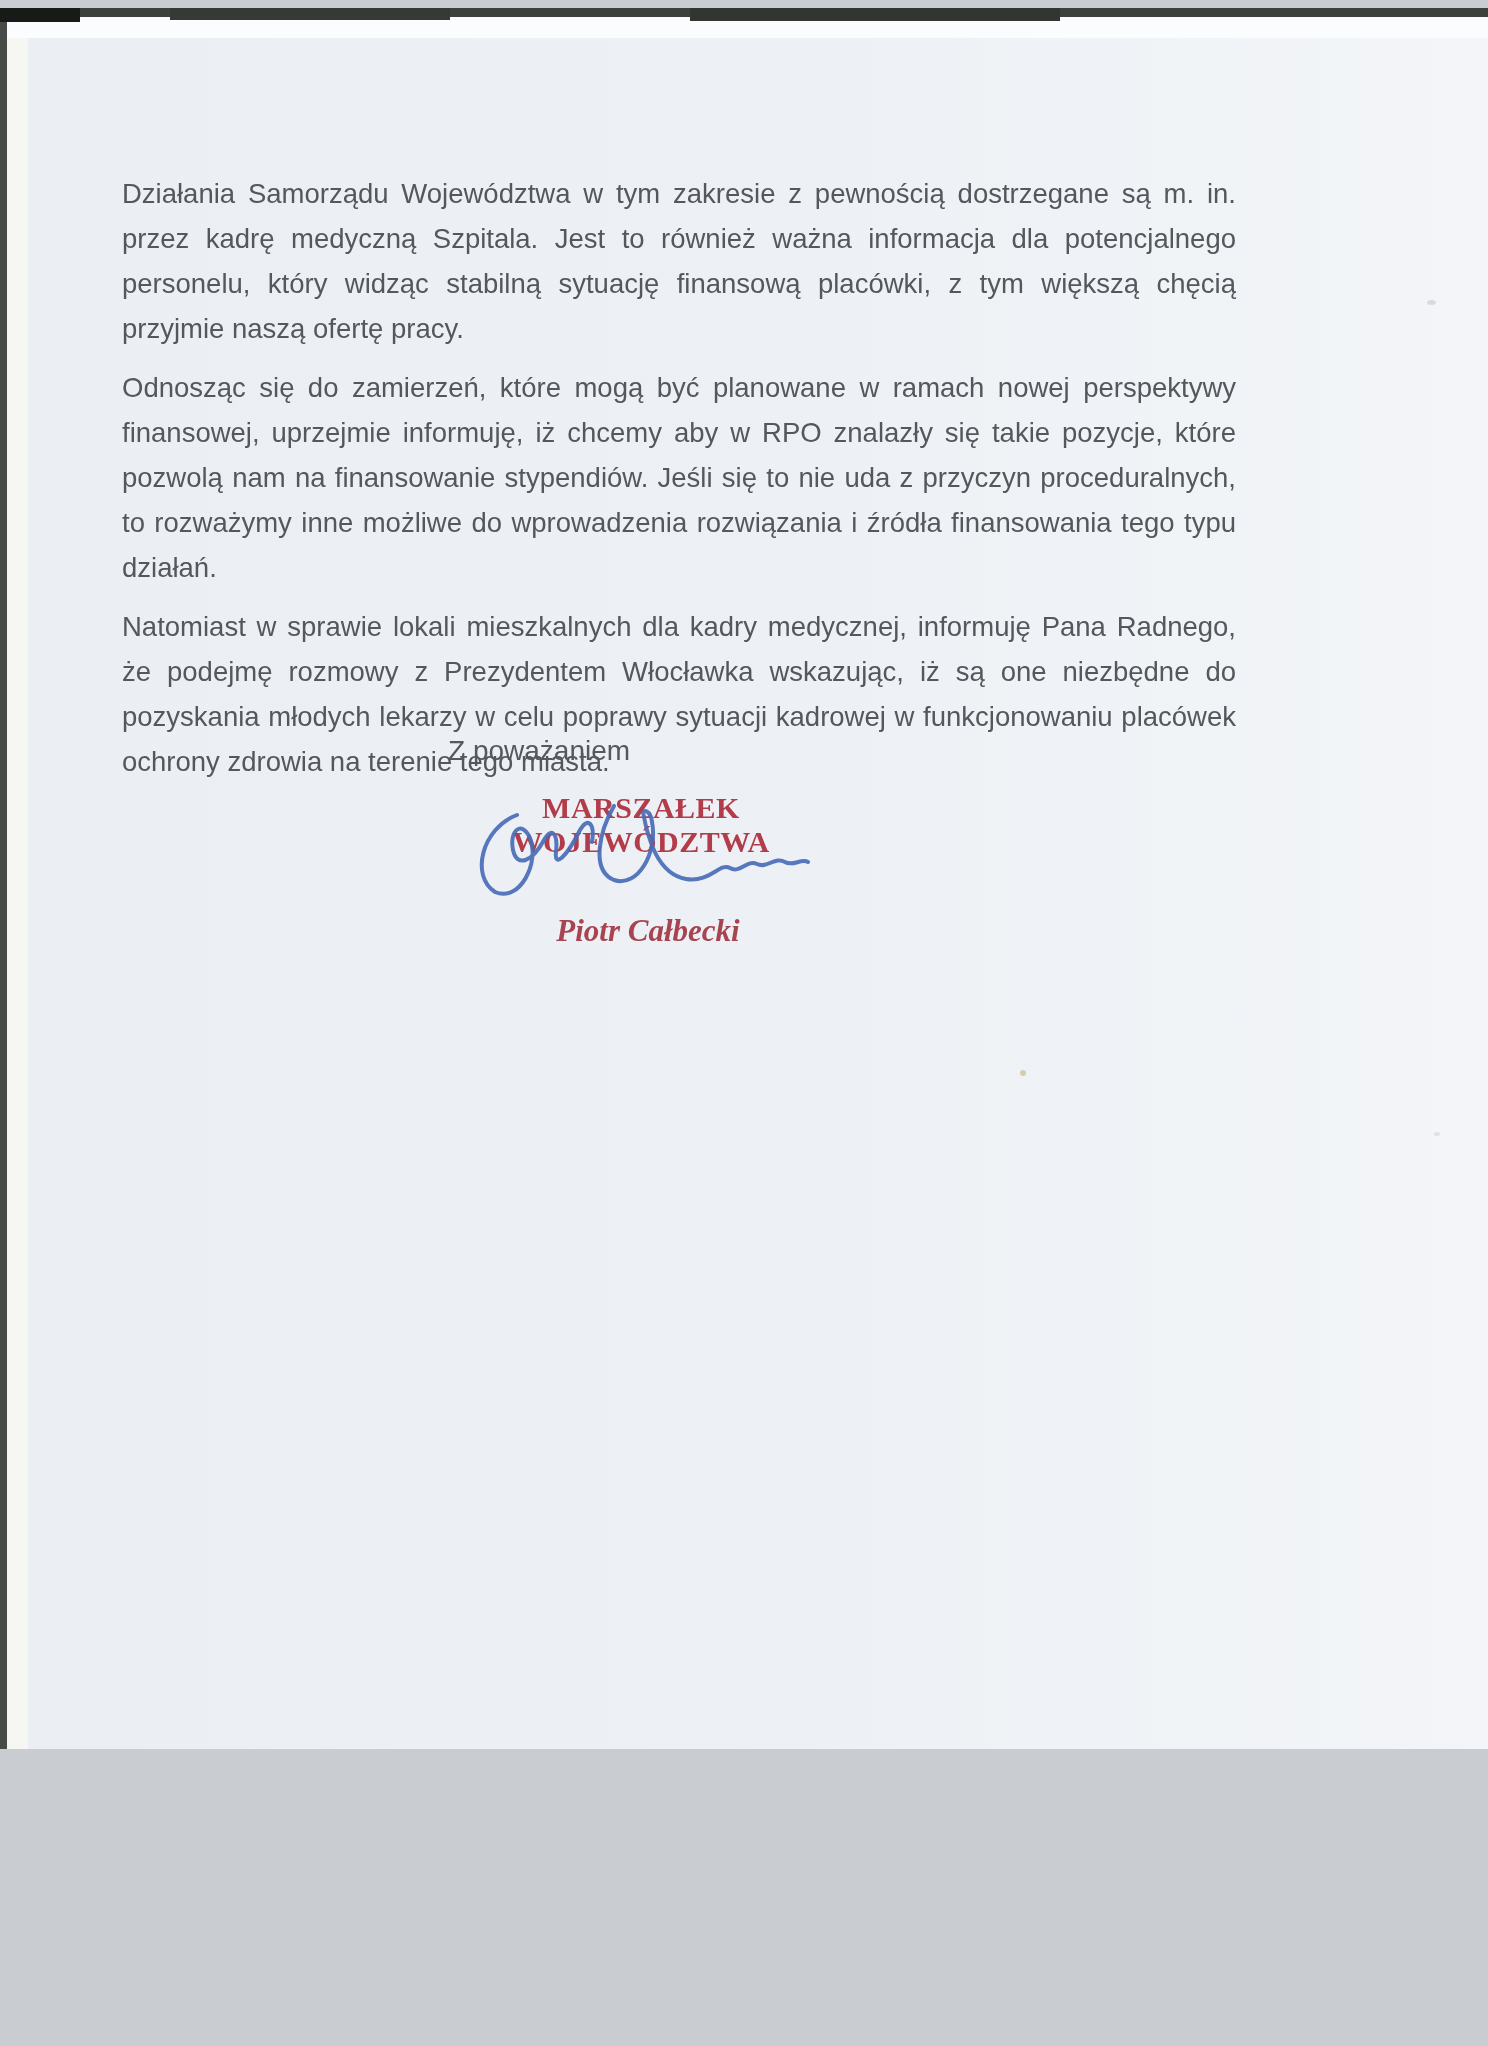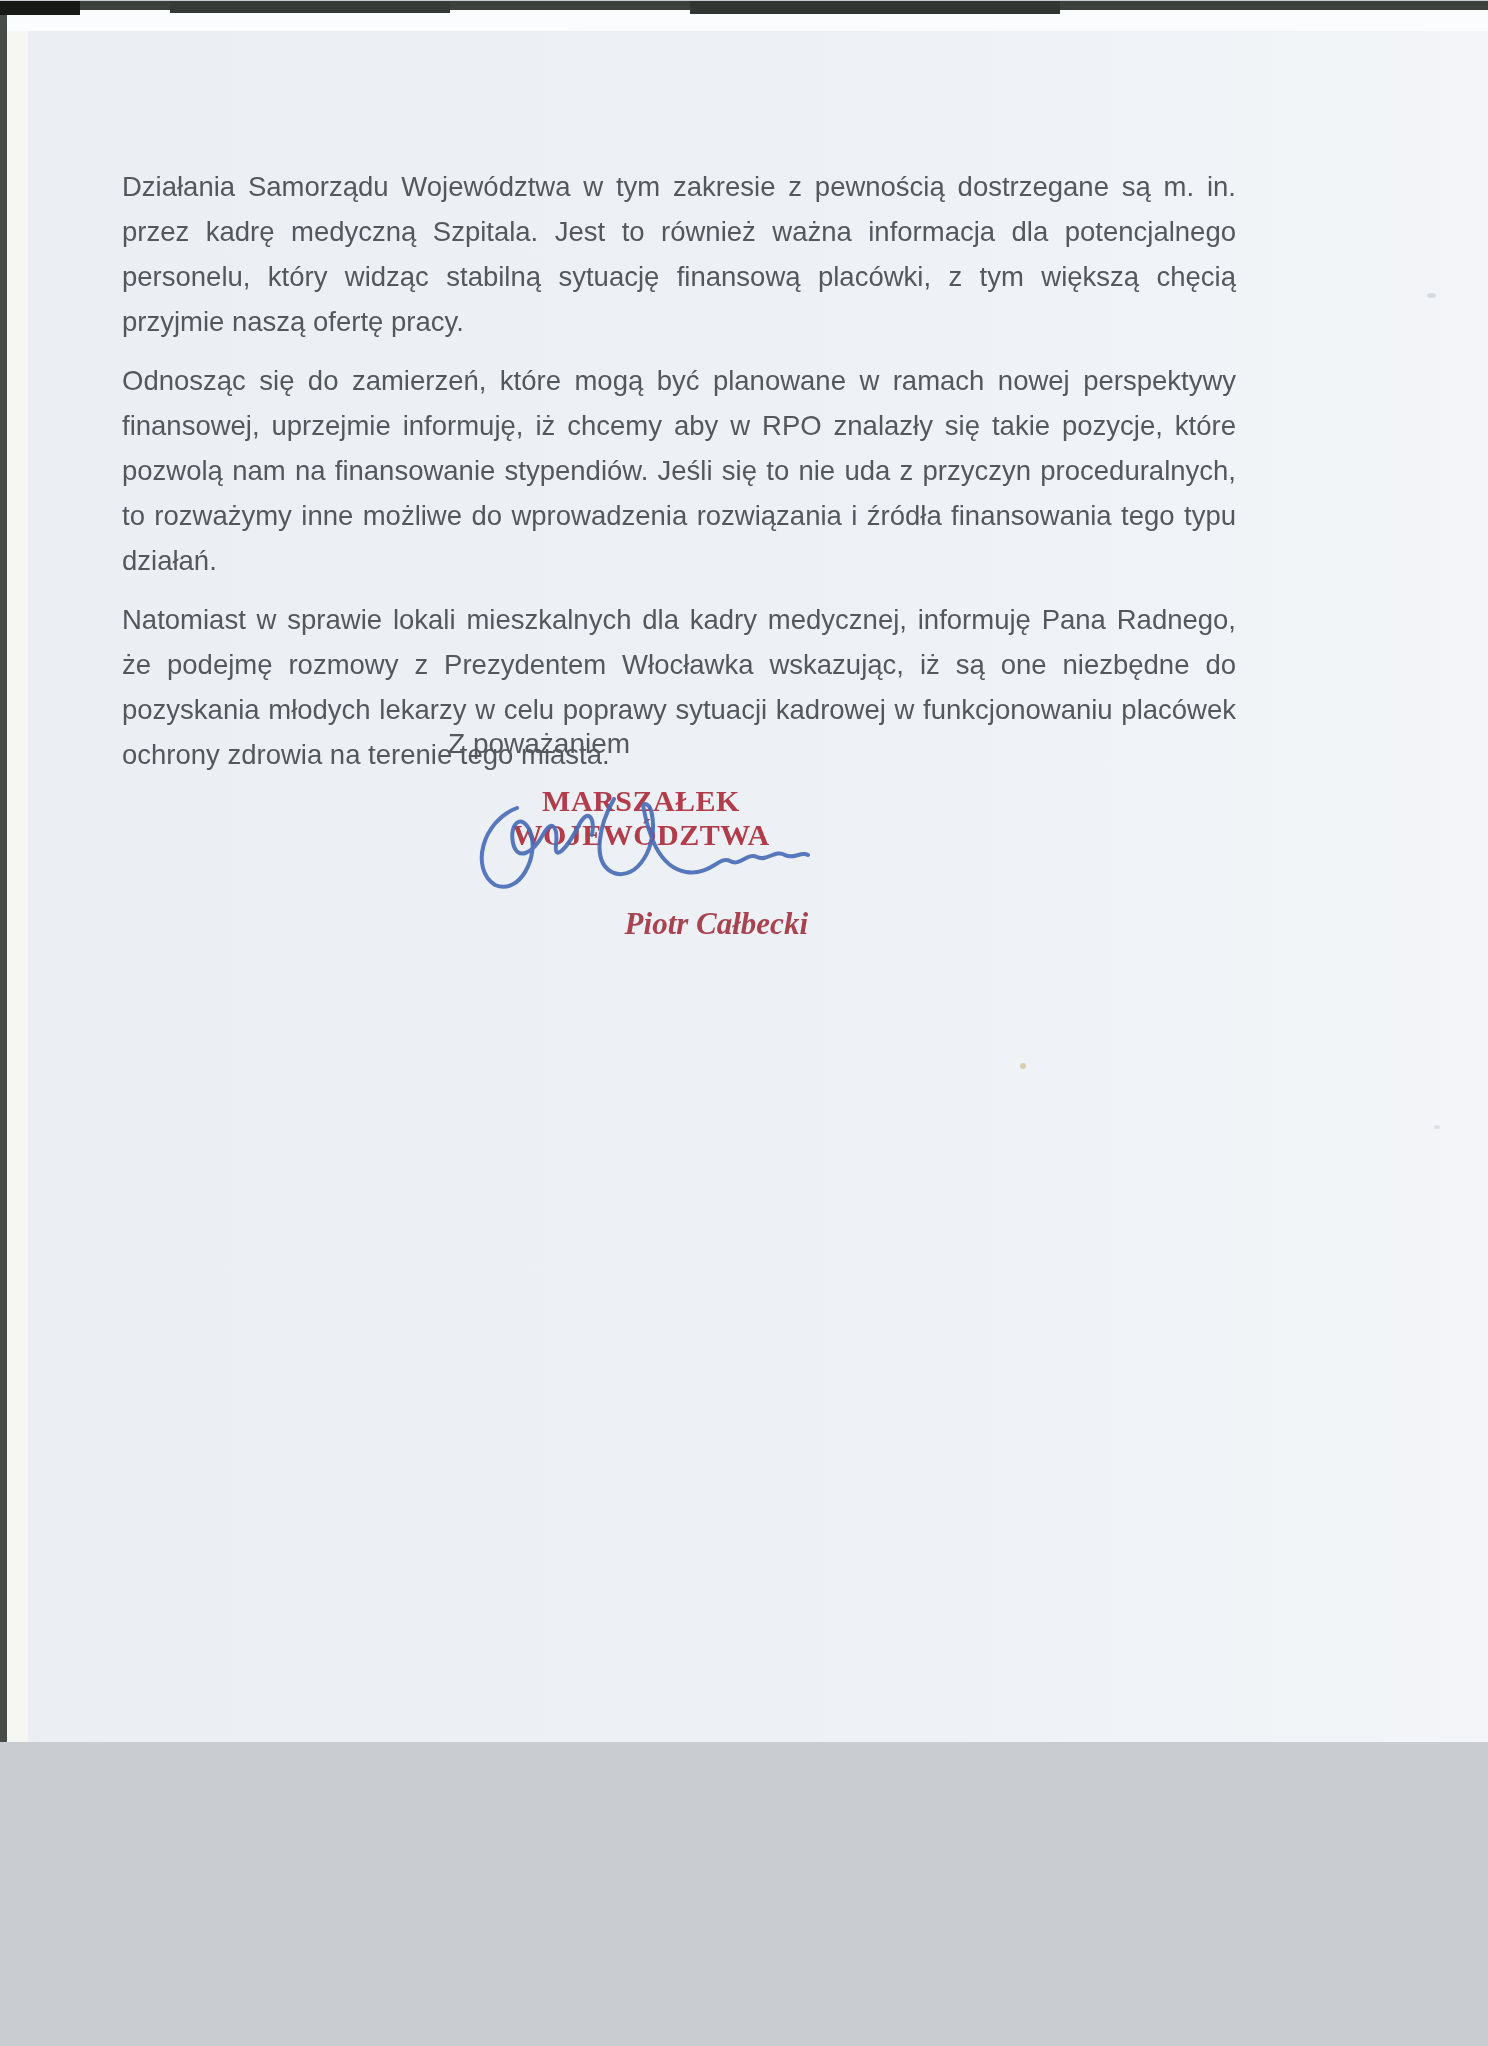--- a/index.html
+++ b/index.html
@@ -1,20 +1,20 @@
 <!DOCTYPE html>
 <html><head>
 <meta charset="utf-8">
 <style>
   html, body { margin: 0; padding: 0; background: #c9ccd0; }
   .page {
     position: relative;
     width: 1488px;
     height: 1741px;
-    margin: 1px auto;
+    margin: 8px auto;
     background: linear-gradient(90deg, #ebeff4 0%, #edf1f5 55%, #f3f5f8 100%);
     overflow: hidden;
     font-family: "Liberation Sans", "DejaVu Sans", sans-serif;
   }
   
   .edge-top {
     position: absolute; left: 0; top: 0; width: 100%; height: 9px;
     background: #3c413e; z-index: 5;
   }
   .edge-top-var1 { position: absolute; left: 170px; top: 0; width: 280px; height: 12px; background: #353a37; z-index: 5; }
@@ -55,21 +55,21 @@
     letter-spacing: 0.5px;
     color: #b23c49;
     z-index: 2;
   }
   .signature-svg {
     position: absolute; left: 462px; top: 792px; width: 395px; height: 110px;
     z-index: 3;
   }
   .signer-name {
     position: absolute; left: 488px; top: 905px; width: 320px;
-    text-align: right;
+    text-align: center;
     font-family: "Liberation Serif", "DejaVu Serif", serif;
     font-style: italic;
     font-weight: bold;
     font-size: 31px;
     color: #a84450;
     z-index: 2;
   }
   
   .speck { position: absolute; z-index: 3; }
   .speck-tan   { left: 185px;  top: 2002px; width: 9px;  height: 13px; background: #b49a63; border-radius: 55% 45% 50% 50%; }

